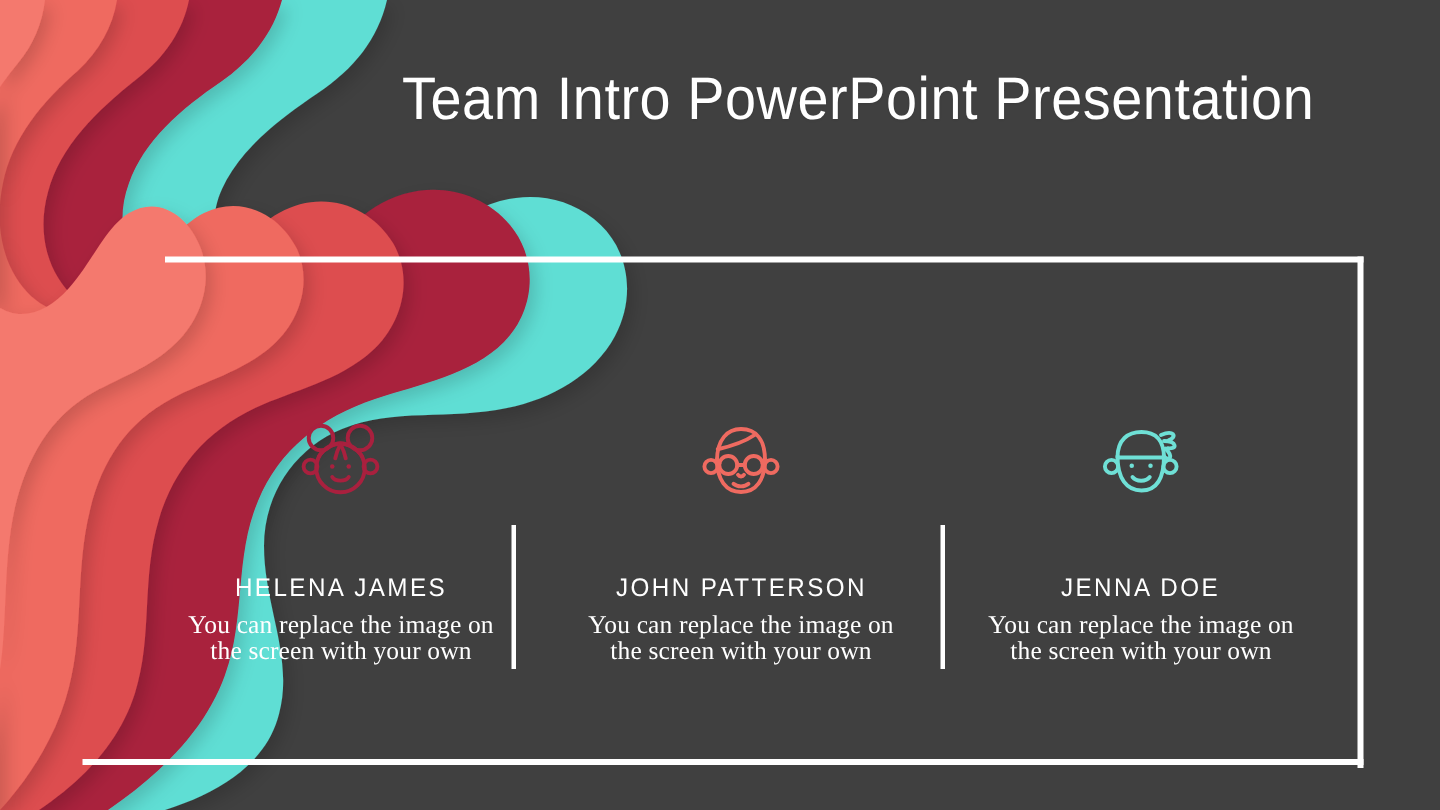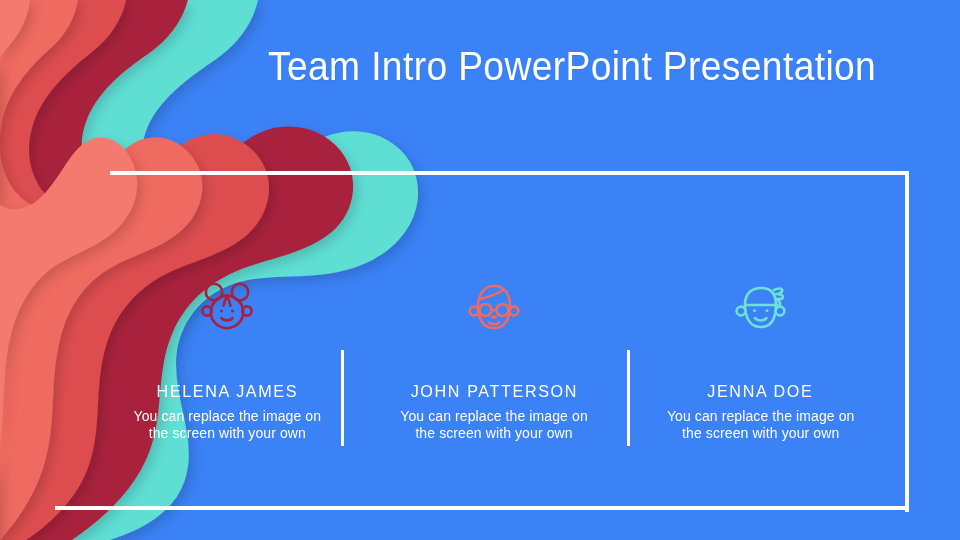--- a/index.html
+++ b/index.html
@@ -5,21 +5,21 @@
   html, body {
     margin: 0;
     padding: 0;
     background: #ffffff;
   }
   #slide {
     position: relative;
     width: 960px;
     height: 540px;
     overflow: hidden;
-    background: #3b82f6;
+    background: #404040;
     font-family: "Liberation Sans", sans-serif;
   }
 
   
   .waves {
     position: absolute;
     left: 0;
     top: 0;
     width: 960px;
     height: 540px;
@@ -104,22 +104,22 @@
     color: #ffffff;
     text-transform: uppercase;
     transform: scaleX(0.95);
   }
   .member-desc {
     position: absolute;
     top: 138px;
     left: 0;
     right: 0;
     text-align: center;
-    font-family: Liberation Sans, sans-serif;
-    font-size: 14px;
+    font-family: Liberation Serif, serif;
+    font-size: 17px;
     line-height: 17px;
     color: #ffffff;
     letter-spacing: 0.1px;
   }
 
   
   .divider {
     position: absolute;
     top: 350px;
     width: 3px;

